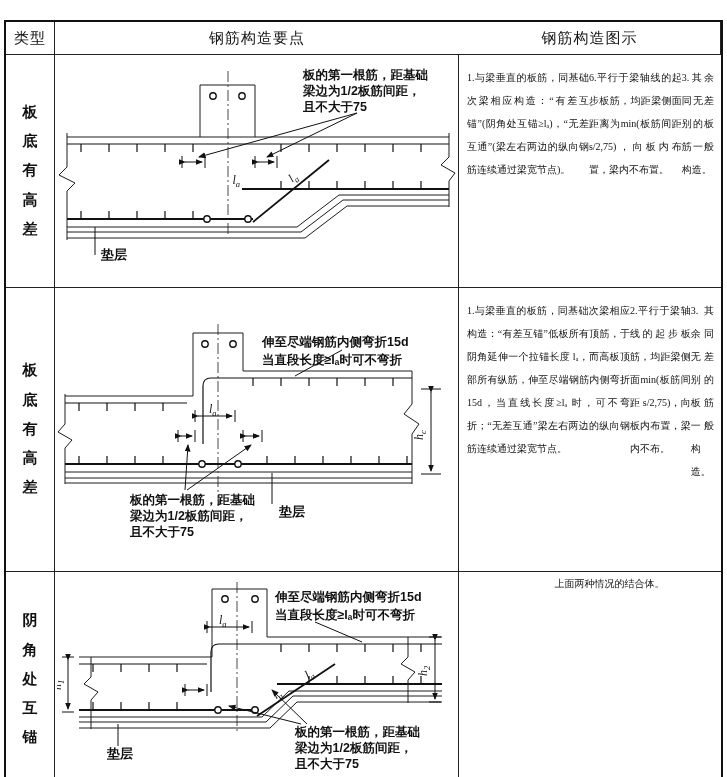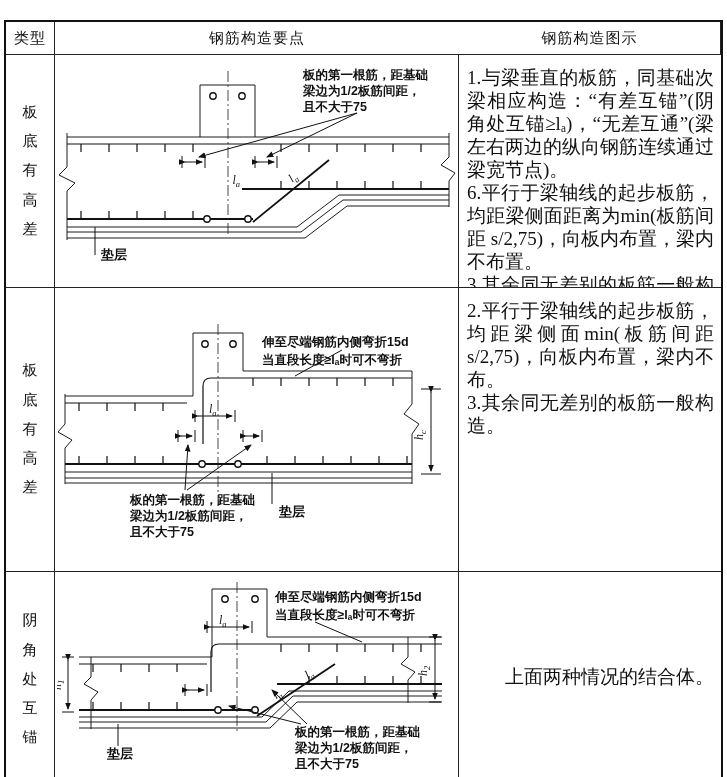--- a/index.html
+++ b/index.html
@@ -10,24 +10,24 @@
        grid-template-columns:49px 404px 1fr;
        grid-template-rows:33px 233px 284px 1fr;}
   .cell{border-right:1px solid #222;border-bottom:1px solid #222;
         box-sizing:border-box;overflow:hidden;background:#fff;}
   .cell.last-col{border-right:none;}
   .cell.last-row{border-bottom:none;}
   .head{display:flex;align-items:center;justify-content:center;
         font-size:15px;letter-spacing:1px;}
   .type-cell{display:flex;align-items:center;justify-content:center;}
   .type-text{width:1.15em;word-break:break-all;text-align:center;
-             font-size:15px;line-height:1.95;}
+             font-size:15px;line-height:1.95;font-weight:bold;}
   .diagram-cell{display:flex;align-items:center;justify-content:center;}
-  .notes-cell{padding:11px 7px 6px 8px;font-size:19px;line-height:23px;
-              display:flex;flex-direction:column;}
+  .notes-cell{padding:11px 7px 6px 8px;font-size:10px;line-height:23px;
+              display:flex;flex-direction:row;}
   .notes-cell.centered{justify-content:center;padding-top:0;margin-left:38px;}
   .notes-cell p{margin:0;text-align:justify;}
   svg{display:block;}
   svg .ol{stroke:#1c1c1c;stroke-width:1;fill:none;}
   svg .rb{stroke:#111;stroke-width:1.8;fill:none;}
   svg .tk{stroke:#111;stroke-width:1.2;fill:none;}
   svg .cl{stroke:#333;stroke-width:0.9;fill:none;stroke-dasharray:11 3 2 3;}
   svg .dim{stroke:#111;stroke-width:1;fill:none;}
   svg .ldr{stroke:#111;stroke-width:1;fill:none;}
   svg .dot{fill:#fff;stroke:#111;stroke-width:1.4;}
@@ -170,20 +170,21 @@
         <text class="callout" x="73" y="210">板的第一根筋，距基础</text>
         <text class="callout" x="73" y="226">梁边为1/2板筋间距，</text>
         <text class="callout" x="73" y="242">且不大于75</text>
 
         <path class="ldr" d="M215,179 V210"></path>
         <text class="cn" x="222" y="222">垫层</text>
       </svg>
     </div>
 
     <div class="cell notes-cell last-col">
+      <p>1.与梁垂直的板筋，同基础次梁相应构造：“有差互锚”低板所有顶筋，于阴角延伸一个拉锚长度 lₐ，而高板顶部所有纵筋，伸至尽端钢筋内侧弯折 15d，当直线长度≥lₐ 时，可不弯折；“无差互通”梁左右两边的纵向钢筋连续通过梁宽节点。</p>
       <p>2.平行于梁轴线的起步板筋，均距梁侧面min(板筋间距 s/2,75)，向板内布置，梁内不布。</p>
       <p>3.其余同无差别的板筋一般构造。</p>
     </div>
 
     <div class="cell type-cell last-row">
       <div class="type-text">阴角处互锚</div>
     </div>
 
     <div class="cell diagram-cell last-row">
       <svg width="400" height="212" viewBox="0 0 400 212">

